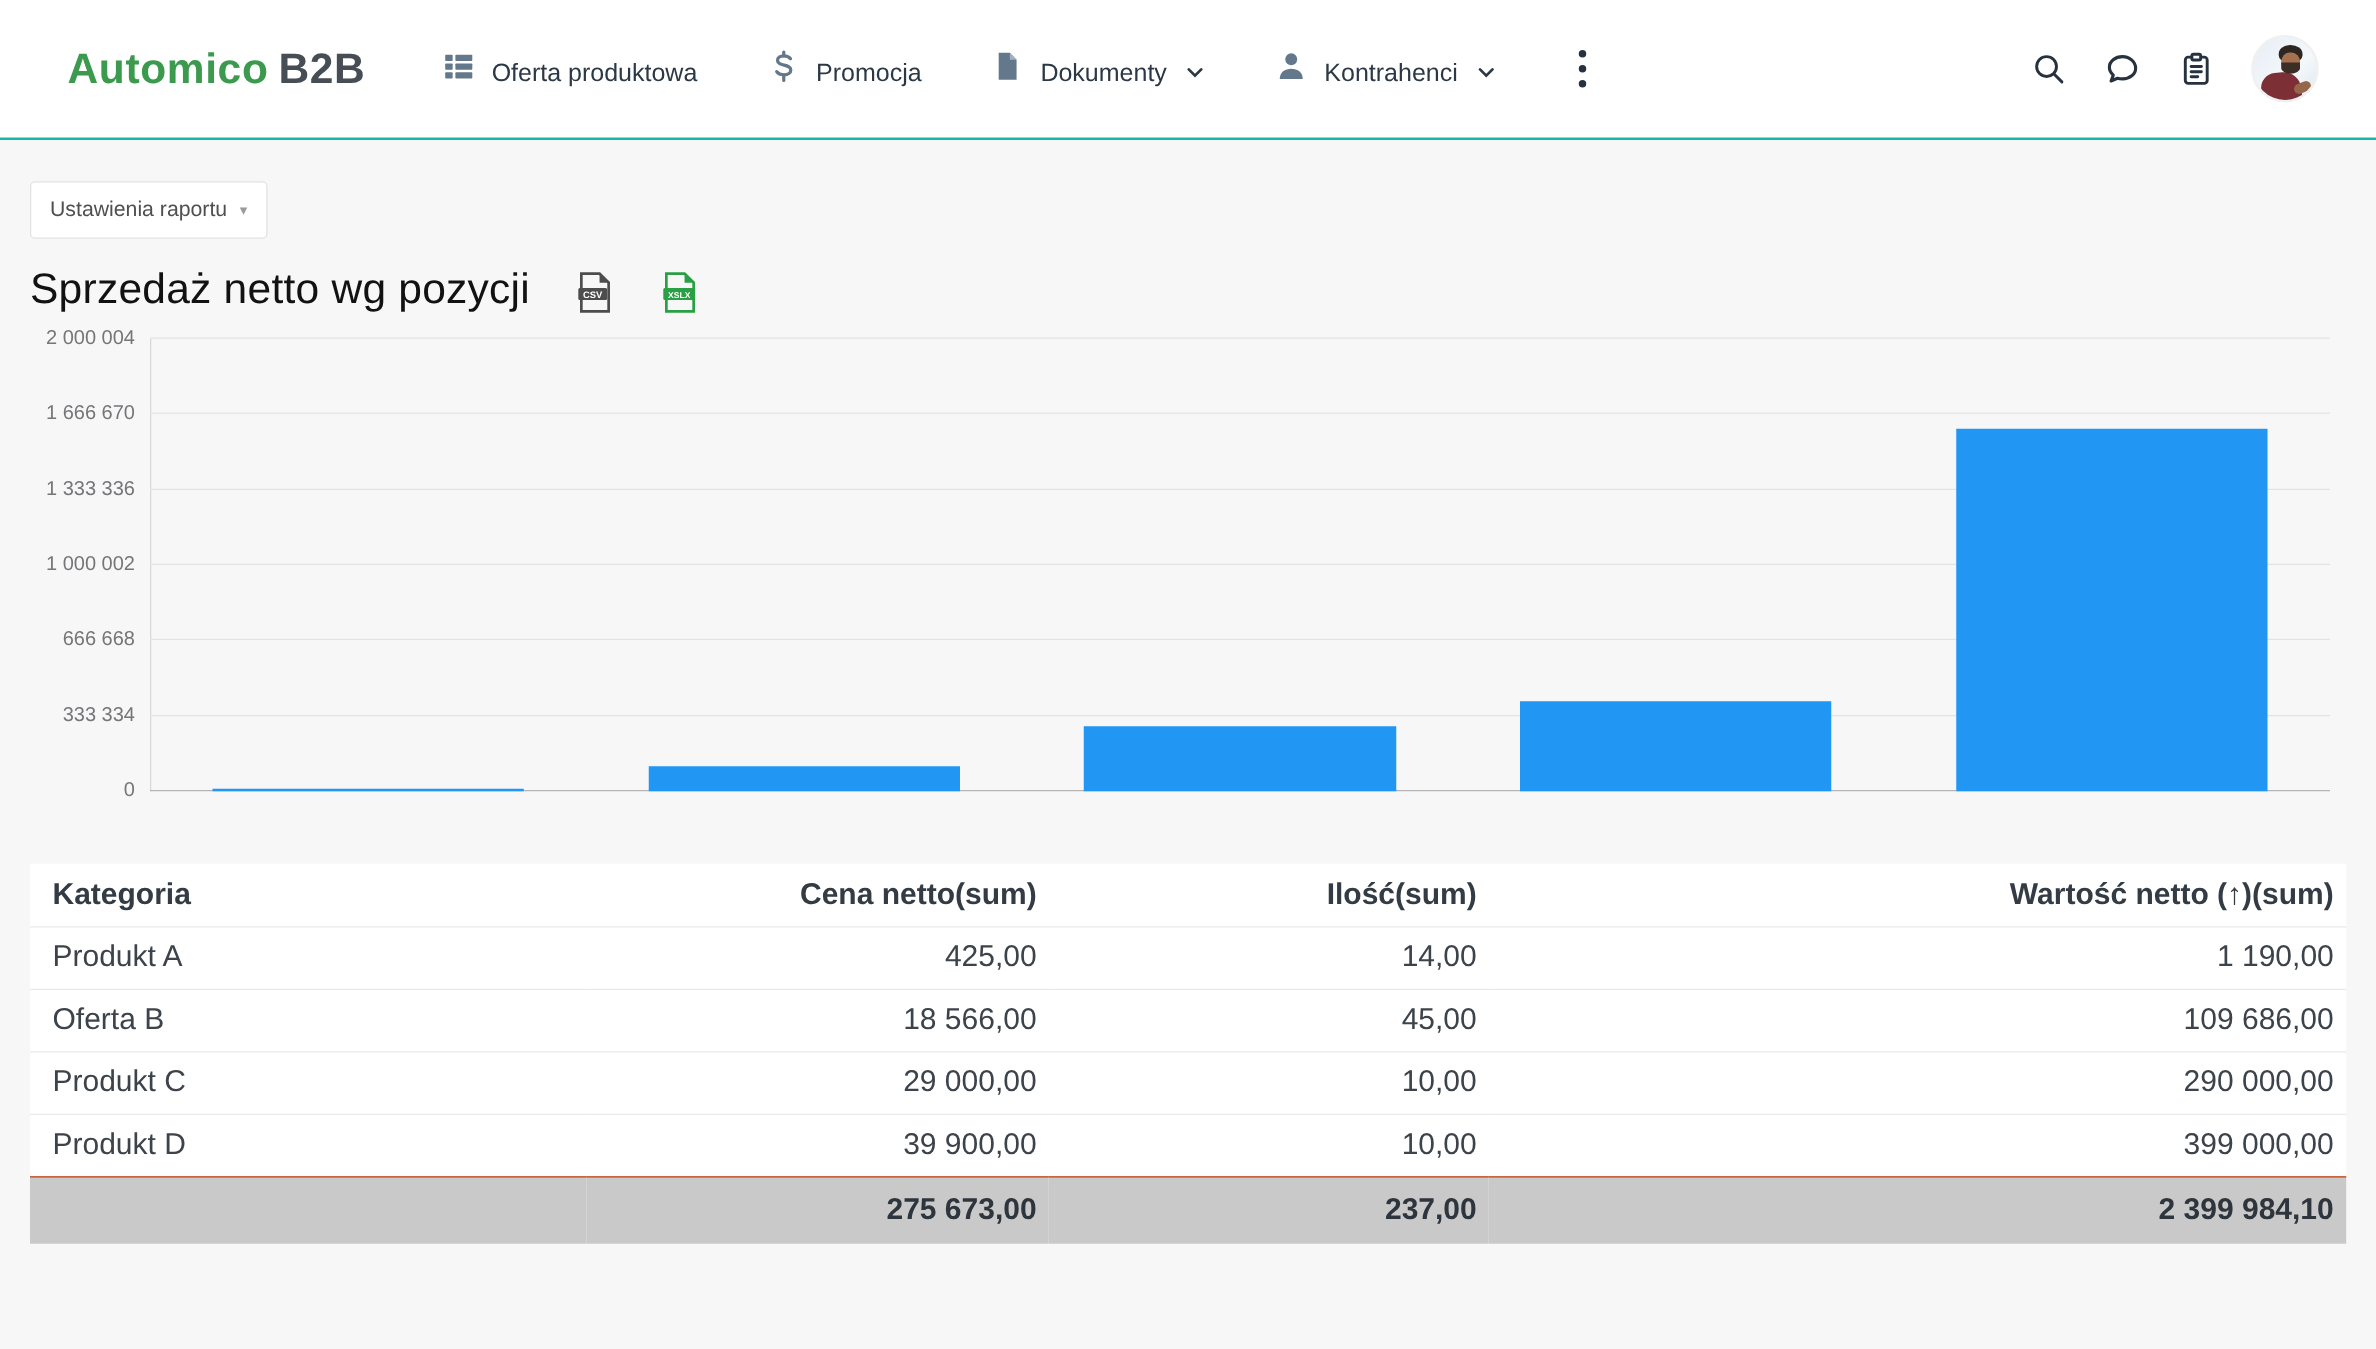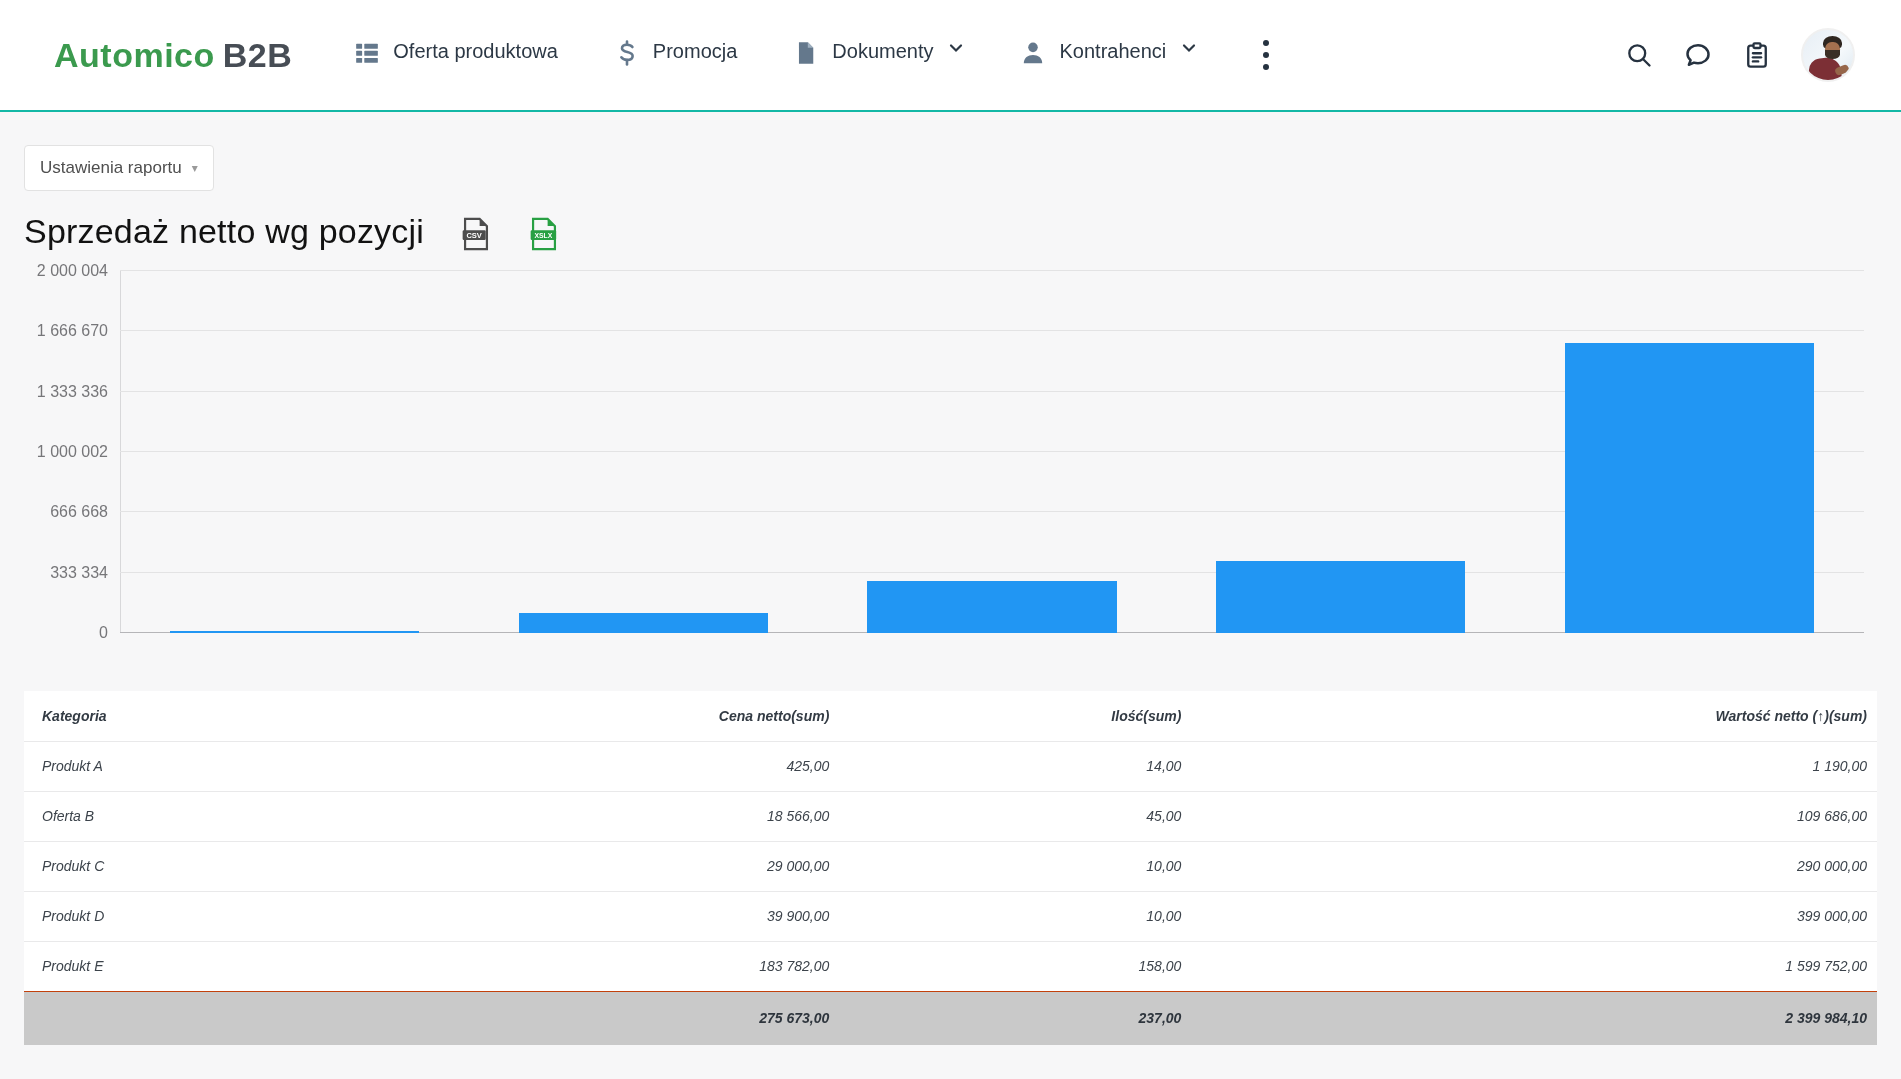--- a/index.html
+++ b/index.html
@@ -13,21 +13,21 @@
 
   
   .navbar {
     height:112px; background:#ffffff; border-bottom:2px solid #14b8a6;
     display:flex; align-items:center; padding:0 46px 0 54px;
   }
   .logo { font-size:34px; font-weight:700; letter-spacing:.5px; margin-right:62px; white-space:nowrap; cursor:pointer;}
   .logo .green { color:#3b9a4e; }
   .logo .dark  { color:#474d55; margin-left:8px; }
   .nav-items { display:flex; align-items:center; gap:56px; }
-  .nav-item { display:flex; align-items:flex-start; gap:13px; cursor:pointer; }
+  .nav-item { display:flex; align-items:flex-end; gap:13px; cursor:pointer; }
   .nav-item .label { font-size:20px; font-weight:500; color:#2c3845; }
   .nav-item svg.slate { fill:#64788c; }
   .chev { margin-left:2px; }
   .kebab { display:flex; flex-direction:column; gap:6px; padding:6px 10px; cursor:pointer; }
   .kebab i { width:6px; height:6px; border-radius:50%; background:#263240; display:block; }
   .nav-right { margin-left:auto; display:flex; align-items:center; gap:30px; }
   .icon-btn { cursor:pointer; display:flex; align-items:center; }
   .avatar {
     width:54px; height:54px; border-radius:50%; position:relative; overflow:hidden;
     background:linear-gradient(135deg,#e7eef5 0%,#f4f8fb 60%,#dde8f0 100%);
@@ -59,21 +59,21 @@
   .gridline.zero { background:#b5b5b8; }
   .y-axis-line { position:absolute; left:0; top:0; bottom:0; width:1px; background:#d8d8da; }
   .tick-label {
     position:absolute; right:calc(100% + 12px); transform:translateY(-50%);
     font-size:16px; color:#767679; white-space:nowrap;
   }
   .bar { position:absolute; bottom:0; background:#2196f3; min-height:2px; }
 
   
   table.report { width:100%; border-collapse:collapse; margin-top:38px; background:#fff; }
-  table.report th, table.report td { font-size:14px; height:50px; padding:0 10px;font-style:italic; }
+  table.report th, table.report td { font-size:24px; height:50px; padding:0 10px; }
   table.report th { font-weight:700; color:#333b44; text-align:right; cursor:pointer; }
   table.report th:first-child { text-align:left; padding-left:18px; }
   table.report td { color:#3c434b; text-align:right; border-top:1px solid #e9e9ea; }
   table.report td:first-child { text-align:left; padding-left:18px; }
   table.report tfoot td {
     background:#c9c9c9; font-weight:700; color:#2e353d; height:54px; border-top:1px solid #c2410c;
   }
 </style>
 </head>
 <body>
@@ -266,26 +266,20 @@
           <td>29 000,00</td>
           <td>10,00</td>
           <td>290 000,00</td>
         </tr>
         <tr>
           <td>Produkt D</td>
           <td>39 900,00</td>
           <td>10,00</td>
           <td>399 000,00</td>
         </tr>
-        <tr>
-          <td>Produkt E</td>
-          <td>183 782,00</td>
-          <td>158,00</td>
-          <td>1 599 752,00</td>
-        </tr>
       </tbody>
     <tfoot>
       <tr>
         <td></td>
         <td>275 673,00</td>
         <td>237,00</td>
         <td>2 399 984,10</td>
       </tr>
     </tfoot>
   </table>

